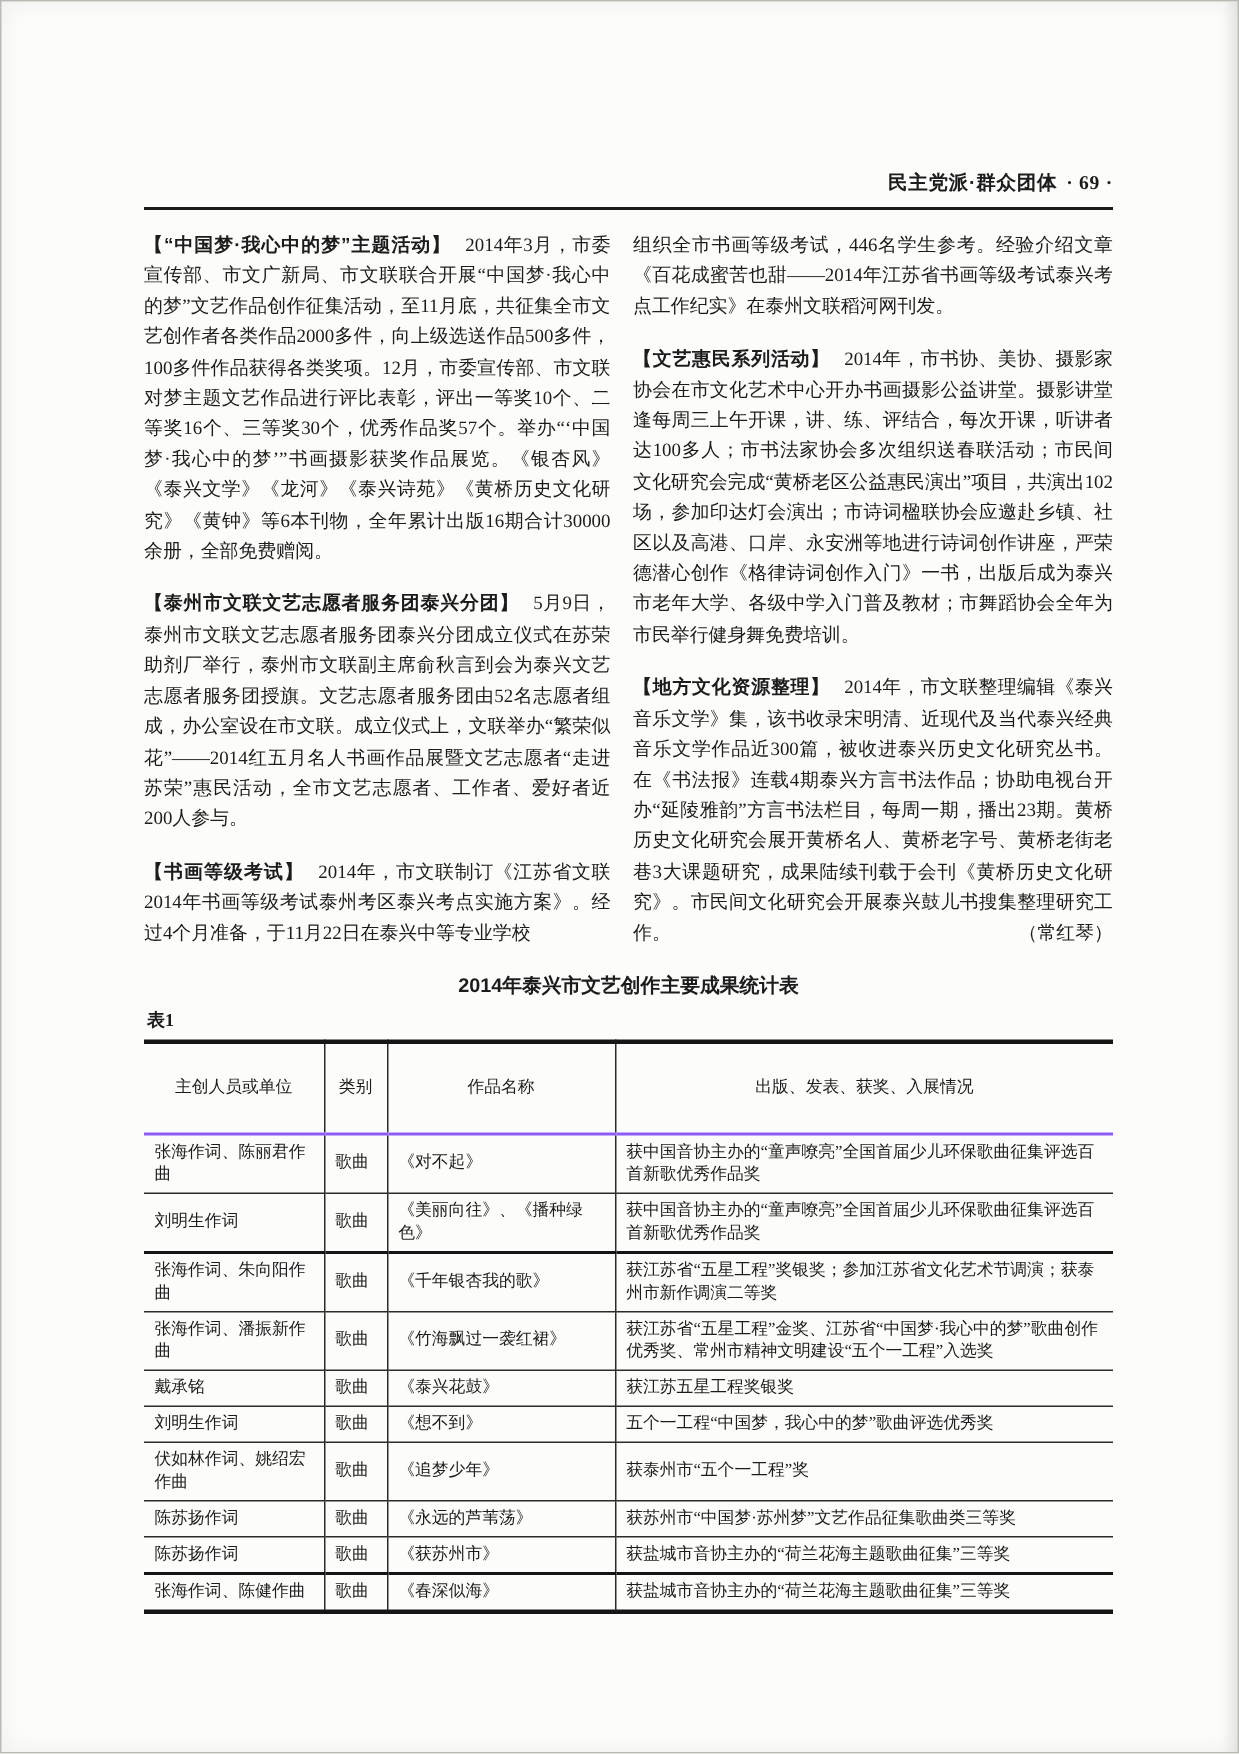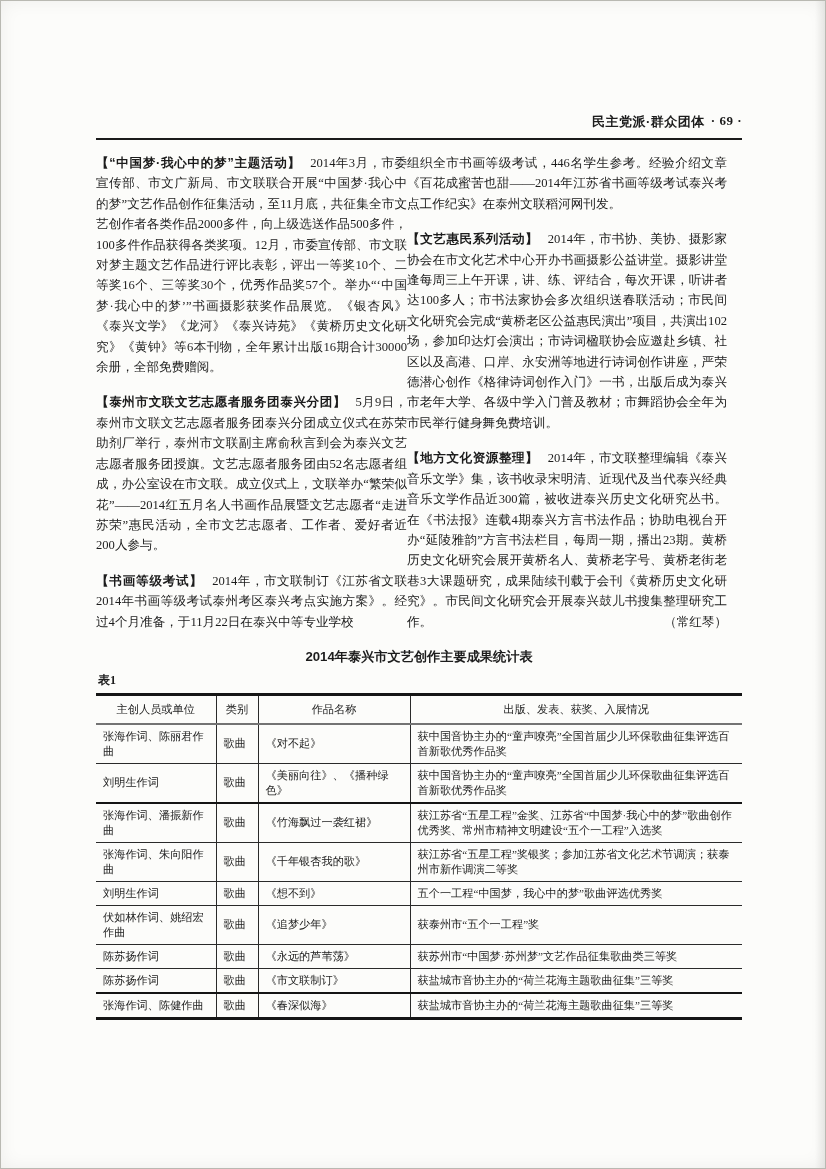--- a/index.html
+++ b/index.html
@@ -12,29 +12,29 @@
     box-shadow:inset 0 0 18px rgba(0,0,0,.06);
     color:#1c1c1c;
     font-family:"Liberation Serif","DejaVu Serif",serif;
     overflow:hidden;
     box-sizing:border-box;
   }
   .content{position:absolute;left:95px;top:112px;width:646px;}
 
   
   .running-head{
-    display:flex;justify-content:flex-end;align-items:flex-start;
+    display:flex;justify-content:flex-end;align-items:center;
     font-family:"Liberation Sans","DejaVu Sans",sans-serif;
     font-weight:bold;font-size:13px;letter-spacing:.5px;
   }
   .running-head .pageno{font-weight:bold;margin-left:6px;font-family:"Liberation Serif","DejaVu Serif",serif;}
   .head-rule{border:none;border-top:2px solid #1b1b1b;margin:7px 0 0 0;}
 
   
-  .cols{display:flex;margin-top:13px;min-height:460px;}
+  .cols{display:flex;gap:15px;margin-top:13px;min-height:460px;}
   .col{width:311px;text-align:justify;font-size:12.6px;line-height:20.4px;}
   .col.right{width:320px;}
   p.entry{margin:0;}
   p.entry + p.entry{margin-top:15px;}
   .entry-title{
     font-family:"Liberation Sans","DejaVu Sans",sans-serif;
     font-weight:bold;letter-spacing:.3px;
     padding-right:.75em;
   }
   .signature{float:right;}
@@ -47,22 +47,22 @@
     font-weight:bold;font-size:13.2px;margin:0 0 6px 0;
   }
   .table-label{font-size:12px;margin:0 0 4px 2px;font-weight:bold;}
   table.results{
     width:646px;table-layout:fixed;border-collapse:collapse;
     border-top:3px solid #161616;border-bottom:3px solid #161616;
     font-size:11.2px;line-height:15px;
   }
   table.results th{
     font-weight:normal;text-align:center;
-    border-bottom:2px solid #737373;
-    padding:6px 4px;
+    border-bottom:2px solid #8b5cf6;
+    padding:22px 4px;
   }
   table.results td{
     border-bottom:1px solid #2a2a2a;
     padding:4px 7px;vertical-align:middle;
   }
   table.results th:not(:last-child),
   table.results td:not(:last-child){border-right:1px solid #2a2a2a;}
   table.results tr.thick td{border-bottom:2.4px solid #141414;}
   table.results tbody tr:last-child td{border-bottom:none;}
   td.c-cat{padding:4px 2px;}
@@ -125,30 +125,36 @@
             <td>《对不起》</td>
             <td>获中国音协主办的“童声嘹亮”全国首届少儿环保歌曲征集评选百首新歌优秀作品奖</td>
           </tr>
           <tr class="thick">
             <td>刘明生作词</td>
             <td class="c-cat">歌曲</td>
             <td>《美丽向往》、《播种绿色》</td>
             <td>获中国音协主办的“童声嘹亮”全国首届少儿环保歌曲征集评选百首新歌优秀作品奖</td>
           </tr>
           <tr>
+            <td>张海作词、朱向阳作曲</td>
+            <td class="c-cat">歌曲</td>
+            <td>《千年银杏我的歌》</td>
+            <td>获江苏省“五星工程”奖银奖；参加江苏省文化艺术节调演；获泰州市新作调演二等奖</td>
+          </tr>
+          <tr>
             <td>张海作词、潘振新作曲</td>
             <td class="c-cat">歌曲</td>
             <td>《竹海飘过一袭红裙》</td>
             <td>获江苏省“五星工程”金奖、江苏省“中国梦·我心中的梦”歌曲创作优秀奖、常州市精神文明建设“五个一工程”入选奖</td>
           </tr>
           <tr>
-            <td>张海作词、朱向阳作曲</td>
+            <td>戴承铭</td>
             <td class="c-cat">歌曲</td>
-            <td>《千年银杏我的歌》</td>
-            <td>获江苏省“五星工程”奖银奖；参加江苏省文化艺术节调演；获泰州市新作调演二等奖</td>
+            <td>《泰兴花鼓》</td>
+            <td>获江苏五星工程奖银奖</td>
           </tr>
           <tr>
             <td>刘明生作词</td>
             <td class="c-cat">歌曲</td>
             <td>《想不到》</td>
             <td>五个一工程“中国梦，我心中的梦”歌曲评选优秀奖</td>
           </tr>
           <tr>
             <td>伏如林作词、姚绍宏作曲</td>
             <td class="c-cat">歌曲</td>
@@ -157,21 +163,21 @@
           </tr>
           <tr>
             <td>陈苏扬作词</td>
             <td class="c-cat">歌曲</td>
             <td>《永远的芦苇荡》</td>
             <td>获苏州市“中国梦·苏州梦”文艺作品征集歌曲类三等奖</td>
           </tr>
           <tr class="thick">
             <td>陈苏扬作词</td>
             <td class="c-cat">歌曲</td>
-            <td>《市文联制订》</td>
+            <td>《获苏州市》</td>
             <td>获盐城市音协主办的“荷兰花海主题歌曲征集”三等奖</td>
           </tr>
           <tr>
             <td>张海作词、陈健作曲</td>
             <td class="c-cat">歌曲</td>
             <td>《春深似海》</td>
             <td>获盐城市音协主办的“荷兰花海主题歌曲征集”三等奖</td>
           </tr>
         </tbody>
       </table>

